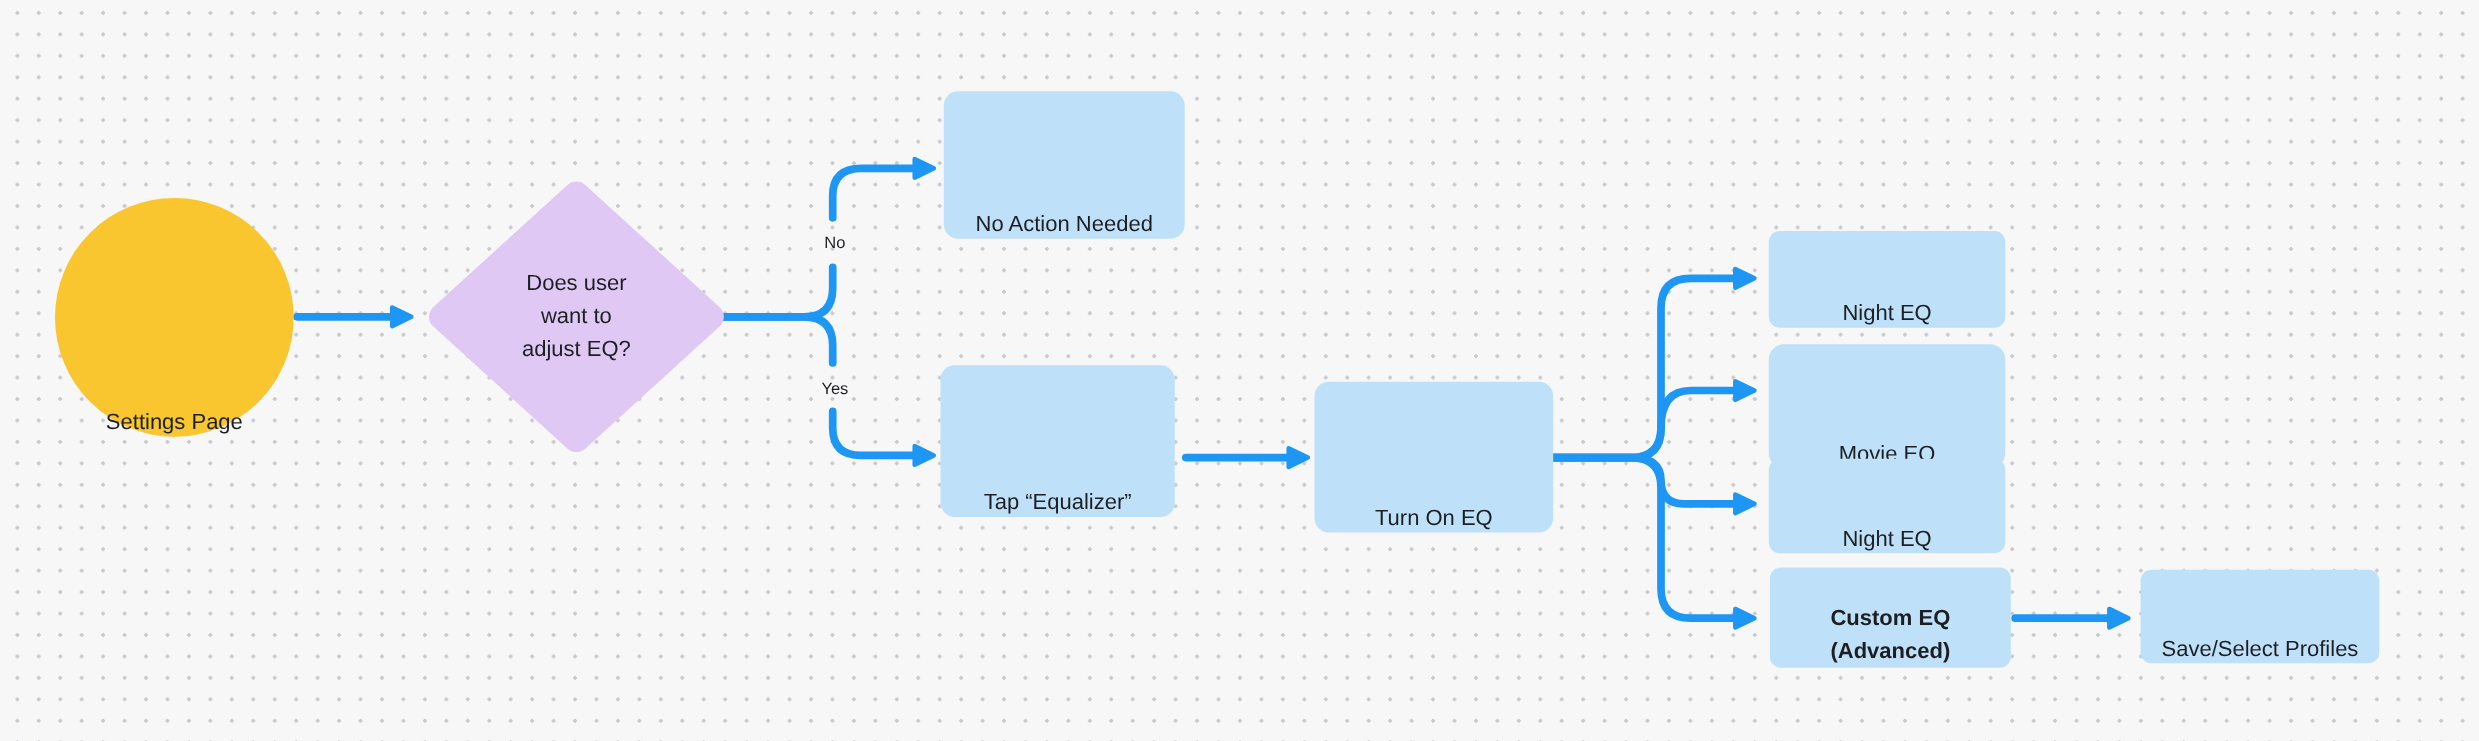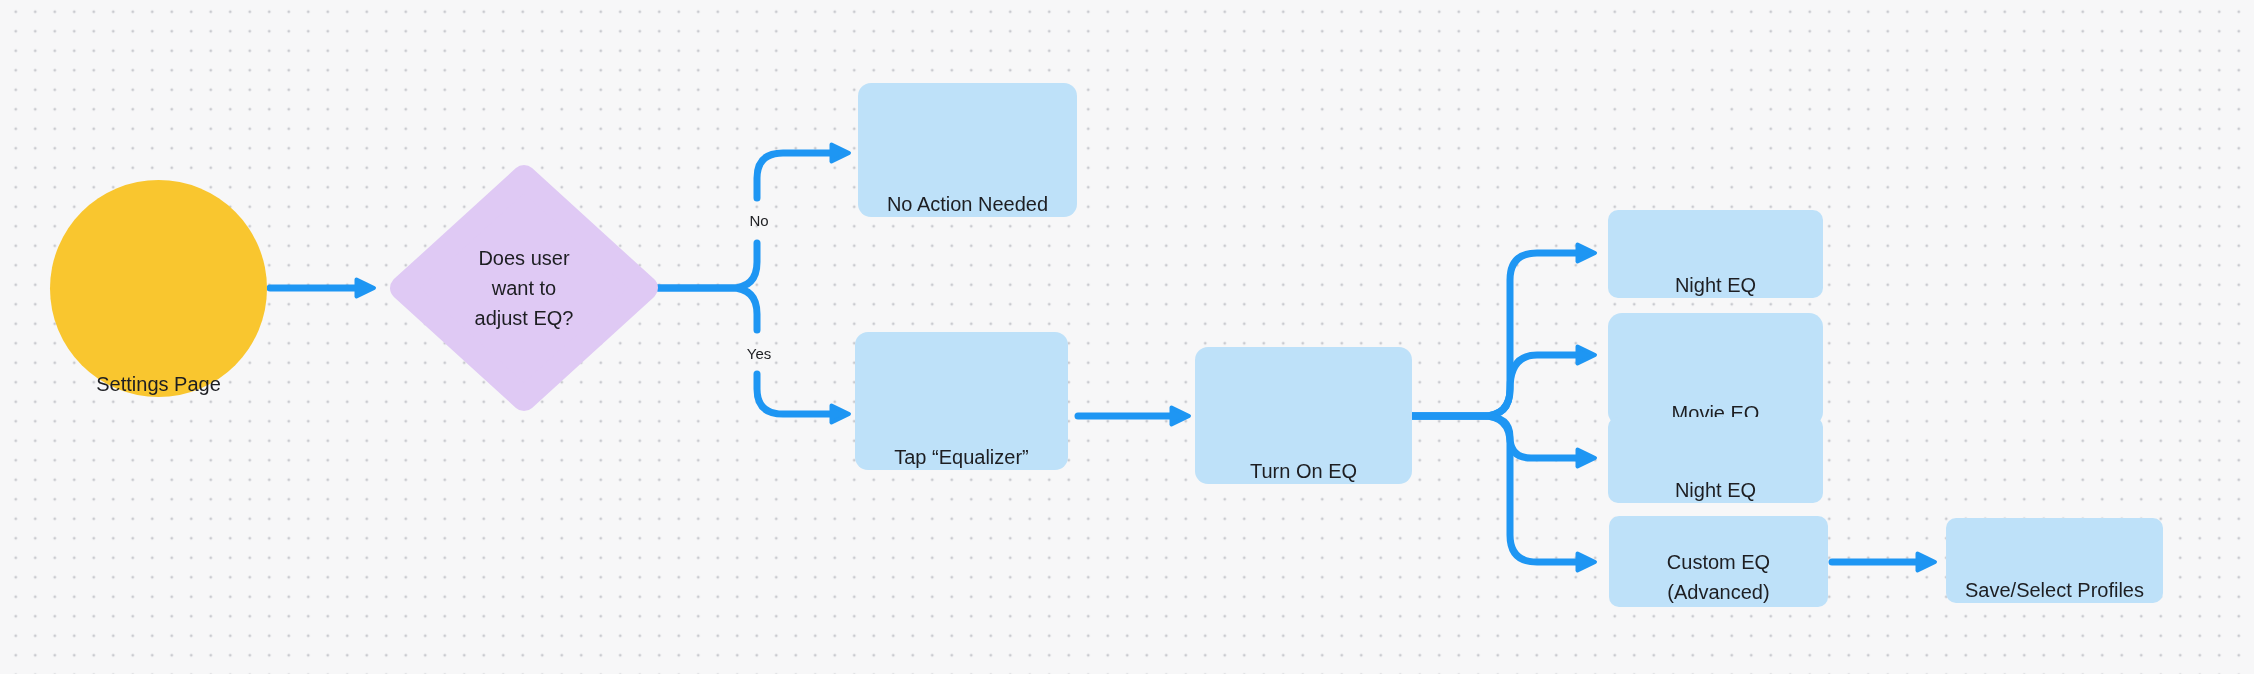--- a/index.html
+++ b/index.html
@@ -95,21 +95,21 @@
   </div>
 
   <div class="node box small" style="left:1608px; top:313px; width:215px; height:113px;border-radius:14px;">
     <span>Movie EQ</span>
   </div>
 
   <div class="node box small" style="left:1608px; top:417px; width:215px; height:86px;">
     <span>Night EQ</span>
   </div>
 
-  <div class="node box small" style="left:1609px; top:516px; width:219px; height:91px; line-height:30px;">
+  <div class="node box small" style="left:1609px; top:516px; width:219px; height:91px; line-height:30px;font-weight:bold;">
     <span>Custom EQ</span>
     <span>(Advanced)</span>
   </div>
 
   <div class="node box small" style="left:1946px; top:518px; width:217px; height:85px;">
     <span>Save/Select Profiles</span>
   </div>
 
 </div>
 

